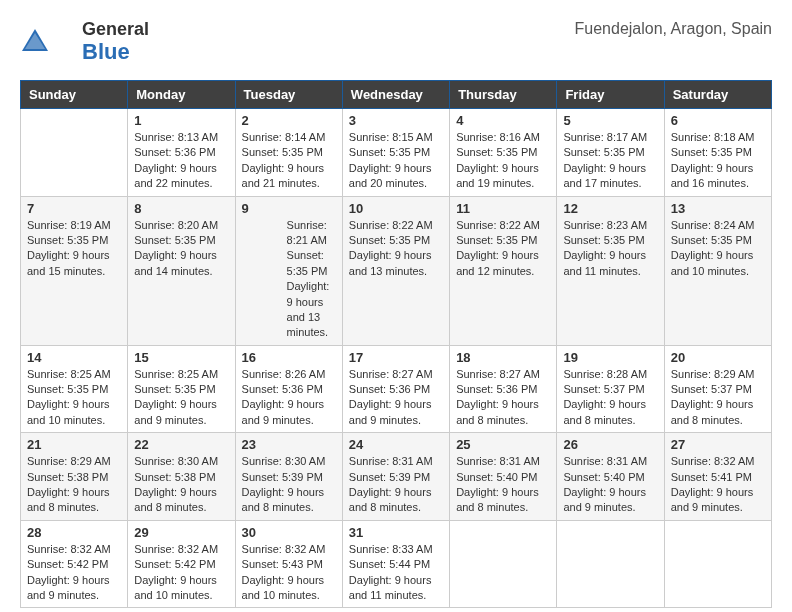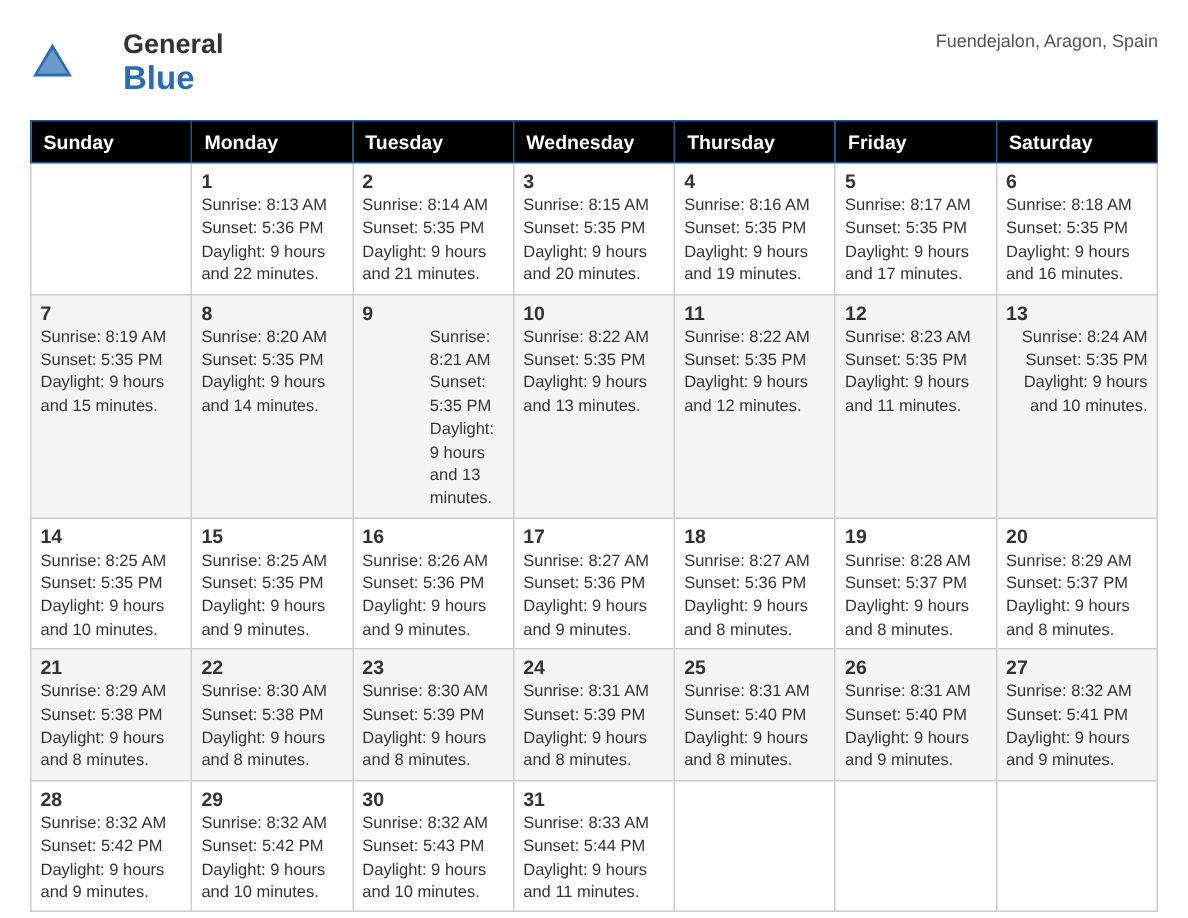--- a/index.html
+++ b/index.html
@@ -43,29 +43,29 @@
     }
     .title-block {
       text-align: right;
     }
     .month-title {
       font-size: 36px;
       font-weight: bold;
       color: #333;
     }
     .location {
-      font-size: 12px;
+      font-size: 16px;
       color: #555;
     }
     .calendar {
       width: 100%;
       border-collapse: collapse;
     }
     .calendar th {
-      background-color: #000000;
+      background-color: #404040;
       color: #fff;
       text-align: left;
       padding: 6px 8px;
       font-size: 13px;
       font-weight: bold;
       border: 1px solid #1a5a9a;
     }
     .calendar td {
       border: 1px solid #ccc;
       vertical-align: top;
@@ -211,21 +211,21 @@
         </td>
         <td>
           <div class="day-number">12</div>
           <div class="day-info" style="white-space: pre-line;">Sunrise: 8:23 AM
 Sunset: 5:35 PM
 Daylight: 9 hours
 and 11 minutes.</div>
         </td>
         <td>
           <div class="day-number">13</div>
-          <div class="day-info" style="white-space: pre-line; text-align: right;">Sunrise: 8:24 AM
+          <div class="day-info" style="white-space: pre-line;">Sunrise: 8:24 AM
 Sunset: 5:35 PM
 Daylight: 9 hours
 and 10 minutes.</div>
         </td>
       </tr>
       <tr class="row-white">
         <td>
           <div class="day-number">14</div>
           <div class="day-info" style="white-space: pre-line;">Sunrise: 8:25 AM
 Sunset: 5:35 PM

